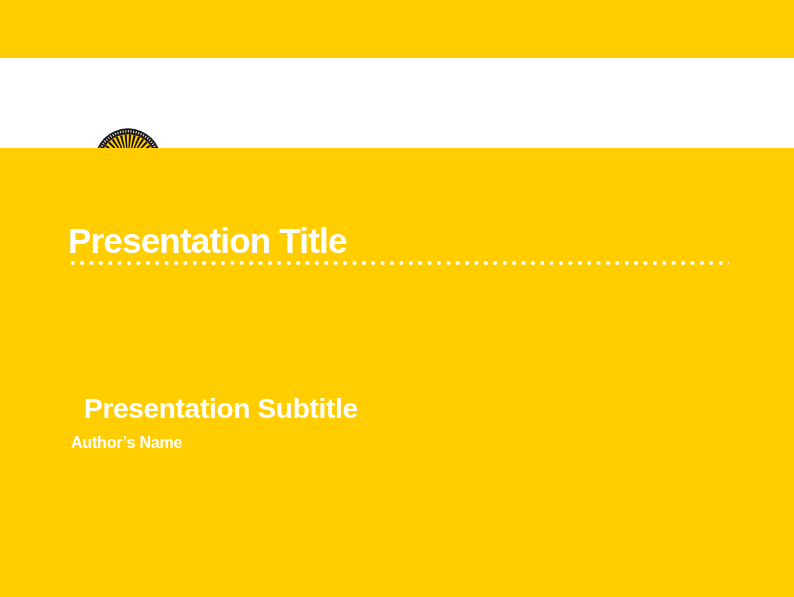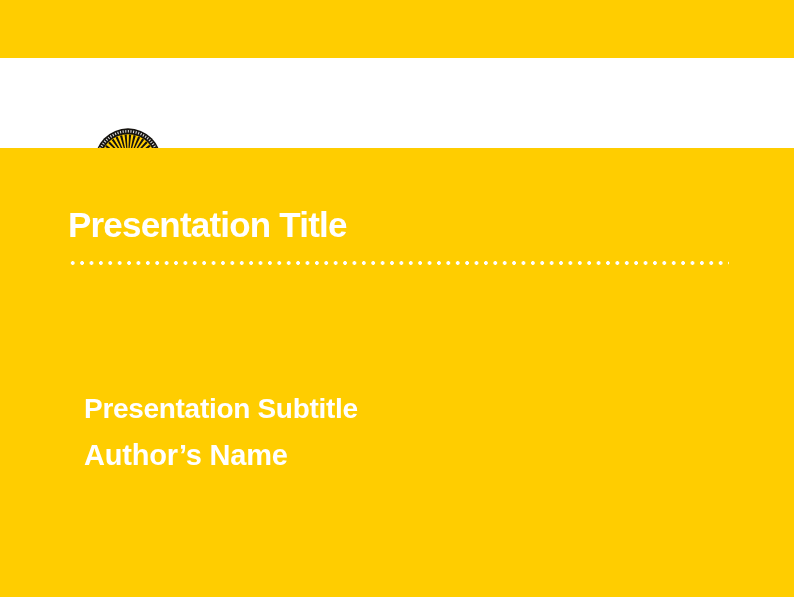--- a/index.html
+++ b/index.html
@@ -37,42 +37,42 @@
     line-height:26px;
     letter-spacing:0.4px;
     color:var(--logo-text-dark);
     white-space:nowrap;
   }
   .band-body{
     position:absolute;left:0;top:148px;width:794px;height:449px;
     background:var(--brand-yellow);
   }
   .title{
-    position:absolute;left:68px;top:204px;margin:0;
+    position:absolute;left:68px;top:220px;margin:0;
     font-size:35px;line-height:42px;font-weight:700;
     letter-spacing:-0.8px;
     color:var(--text-white);
     white-space:nowrap;
   }
   .dotted-divider{
     position:absolute;left:68px;top:259px;width:661px;height:8px;
     background-image:radial-gradient(circle 2.1px at 4.7px 4px, var(--text-white) 90%, rgba(255,255,255,0) 100%);
     background-size:9.4px 8px;
     background-repeat:repeat-x;
   }
   .subtitle{
     position:absolute;left:68px;top:376px;margin:16px;
     font-size:28px;line-height:33px;font-weight:700;
     letter-spacing:-0.3px;
     color:var(--text-white);
     white-space:nowrap;
   }
   .author{
-    position:absolute;left:68px;top:426px;margin:16px;
-    font-size:29px;line-height:27px;font-weight:700;
+    position:absolute;left:68px;top:426px;margin:3px;
+    font-size:16px;line-height:27px;font-weight:700;
     letter-spacing:-0.2px;
     color:var(--text-white);
     white-space:nowrap;
   }
 </style>
 </head>
 <body>
 
 <div class="slide">
 

